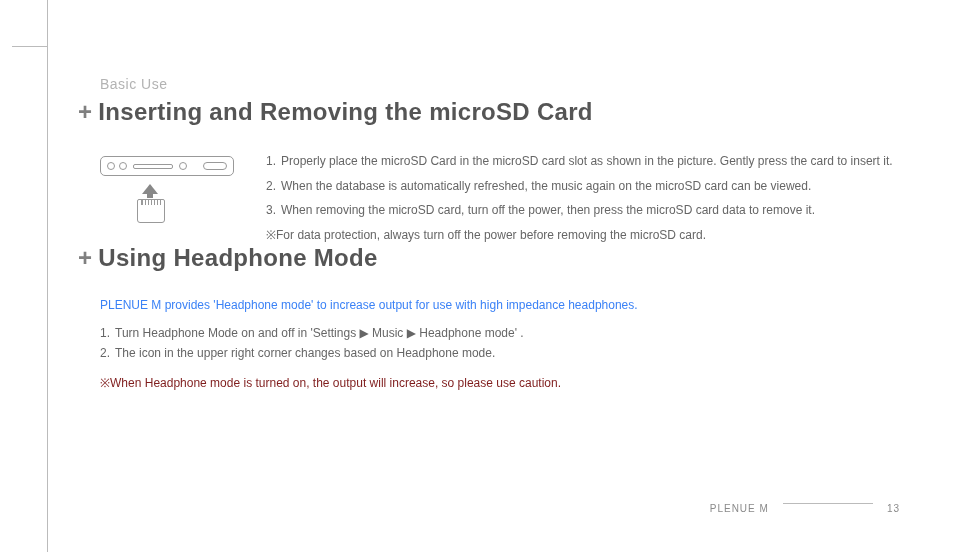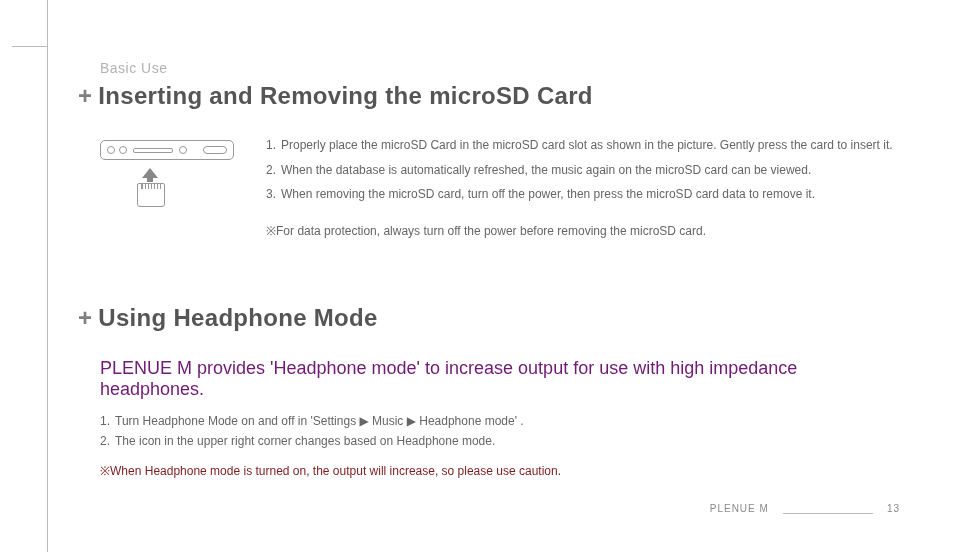--- a/index.html
+++ b/index.html
@@ -2,21 +2,21 @@
 <html><head>
 <meta charset="utf-8">
 <style>
   html,body{margin:0;padding:0;width:954px;height:552px;background:#fff;
     font-family:Arial,Helvetica,sans-serif;color:#555;overflow:hidden}
   .page{width:954px;height:552px;position:relative}
   .margin-rule{position:absolute;left:47px;top:0;width:0;height:552px;
     border-left:1px solid #bbb}
   .tick{position:absolute;left:12px;top:46px;width:35px;height:0;
     border-top:1px solid #bbb}
-  .content{position:absolute;left:78px;top:60px;right:54px}
+  .content{position:absolute;left:78px;top:76px;right:54px}
   .basic-use{font-size:14px;color:#b3b3b3;letter-spacing:.5px;margin:0 0 6px 22px;
     font-weight:400}
   .h1{font-size:24px;color:#555;font-weight:700;letter-spacing:.3px;margin:0 0 26px 0}
   .h1 .plus{color:#808080;margin-right:6px}
   .sec1-body{display:flex;align-items:flex-start;margin-left:22px}
   .illus{width:140px;flex:none;margin-right:26px;padding-top:4px}
   .device-top{border:1px solid #999;border-radius:5px;height:18px;width:132px;
     position:relative;background:#fff}
   .dot{position:absolute;top:5px;width:6px;height:6px;border:1px solid #999;
     border-radius:50%}
@@ -30,26 +30,26 @@
   .arrow-stem{width:6px;height:4px;background:#888;margin-left:47px}
   .sdcard{width:26px;height:22px;border:1px solid #999;border-radius:2px 2px 3px 3px;
     margin:1px 0 0 37px;position:relative}
   .sdcard::before{content:"";position:absolute;top:-1px;left:3px;width:18px;height:5px;
     border-left:1px solid #999;border-right:1px solid #999;border-top:1px solid #999;
     background:repeating-linear-gradient(90deg,#999 0 1px,transparent 1px 3px)}
   .list{font-size:12px;line-height:1.55;color:#666}
   .li{display:flex;margin-bottom:6px}
   .li .n{flex:none;width:15px}
   .li .t{flex:1;text-align:justify}
-  .note{margin-top:18px;font-size:12px;color:#666}
-  .sec2{margin-top:64px}
-  .intro{font-size:18px;color:#701a75;margin:0 0 14px 22px}
+  .note{margin-top:6px;font-size:12px;color:#666}
+  .sec2{}
+  .intro{font-size:12px;color:#3b82f6;margin:0 0 14px 22px}
   .list2{font-size:12px;color:#666;margin-left:22px}
   .note2{font-size:12px;color:#7f1d1d;margin:14px 0 0 22px}
-  .footer{position:absolute;right:54px;bottom:38px;display:flex;align-items:flex-end;
+  .footer{position:absolute;right:54px;bottom:38px;display:flex;align-items:flex-start;
     font-size:10px;color:#8a8a8a;letter-spacing:1px}
   .footer .brand{margin-right:14px}
   .footer .rule{width:90px;height:0;border-top:1px solid #bbb;margin-right:14px}
 </style>
 </head>
 <body>
 
 <div class="page">
   <div class="margin-rule"></div>
   <div class="tick"></div>

